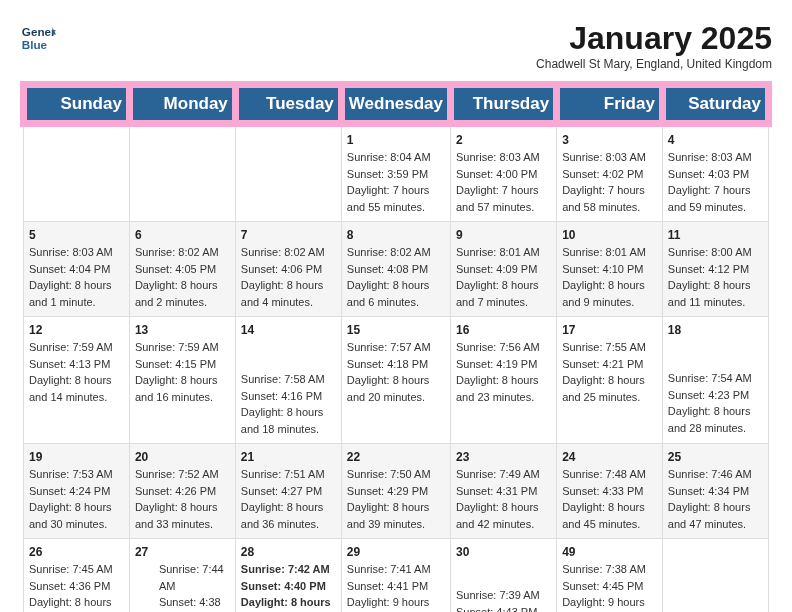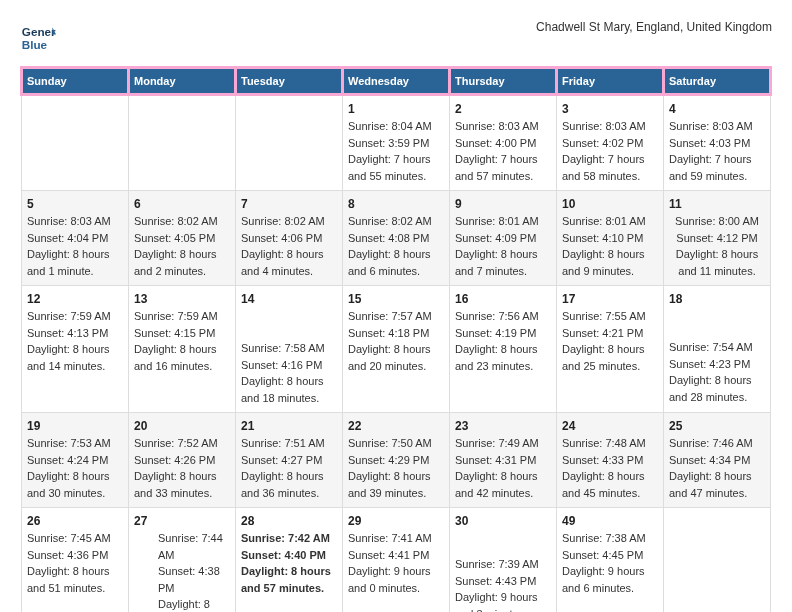--- a/index.html
+++ b/index.html
@@ -39,24 +39,24 @@
     }
     .calendar-table {
       width: 100%;
       border-collapse: collapse;
       border: 1px solid #ccc;
     }
     .calendar-table th {
       background: #2a6496;
       color: white;
       padding: 6px 4px;
-      font-size: 11px;
+      font-size: 17px;
       font-weight: bold;
-      text-align: left;
-      border: 3px solid #f9a8d4;
+      text-align: right;
+      border: 7px solid #f9a8d4;
     }
     .calendar-table td {
       vertical-align: top;
       padding: 6px 5px;
       font-size: 10.5px;
       color: #333;
       border: 1px solid #ddd;
       width: calc(100% / 7);
       min-height: 80px;
       background: #fff;
@@ -84,20 +84,21 @@
 
 <div class="header">
   <div class="logo">
     <svg class="logo-icon" viewBox="0 0 40 40">
       <text x="2" y="18" font-family="Arial" font-size="13" font-weight="bold" fill="#1a3a5c">General</text>
       <text x="2" y="32" font-family="Arial" font-size="13" font-weight="bold" fill="#2a6496">Blue</text>
       <polygon points="36,8 40,16 36,16" fill="#2a6496"></polygon>
     </svg>
   </div>
   <div class="title-block">
+    <div class="calendar-title">January 2025</div>
     <div class="calendar-subtitle">Chadwell St Mary, England, United Kingdom</div>
   </div>
 </div>
 
 <table class="calendar-table">
   <thead>
     <tr>
     <th>Sunday</th>
         <th>Monday</th>
         <th>Tuesday</th>
@@ -169,21 +170,21 @@
 Daylight: 8 hours and 7 minutes.</div>
         </td>
         <td>
           <div class="day-number">10</div>
           <div class="day-info" style="white-space: pre-line;">Sunrise: 8:01 AM
 Sunset: 4:10 PM
 Daylight: 8 hours and 9 minutes.</div>
         </td>
         <td>
           <div class="day-number">11</div>
-          <div class="day-info" style="white-space: pre-line; text-align: center;">Sunrise: 8:00 AM
+          <div class="day-info" style="white-space: pre-line;">Sunrise: 8:00 AM
 Sunset: 4:12 PM
 Daylight: 8 hours and 11 minutes.</div>
         </td>
       </tr>
       <tr>
         <td>
           <div class="day-number">12</div>
           <div class="day-info" style="white-space: pre-line;">Sunrise: 7:59 AM
 Sunset: 4:13 PM
 Daylight: 8 hours and 14 minutes.</div>

